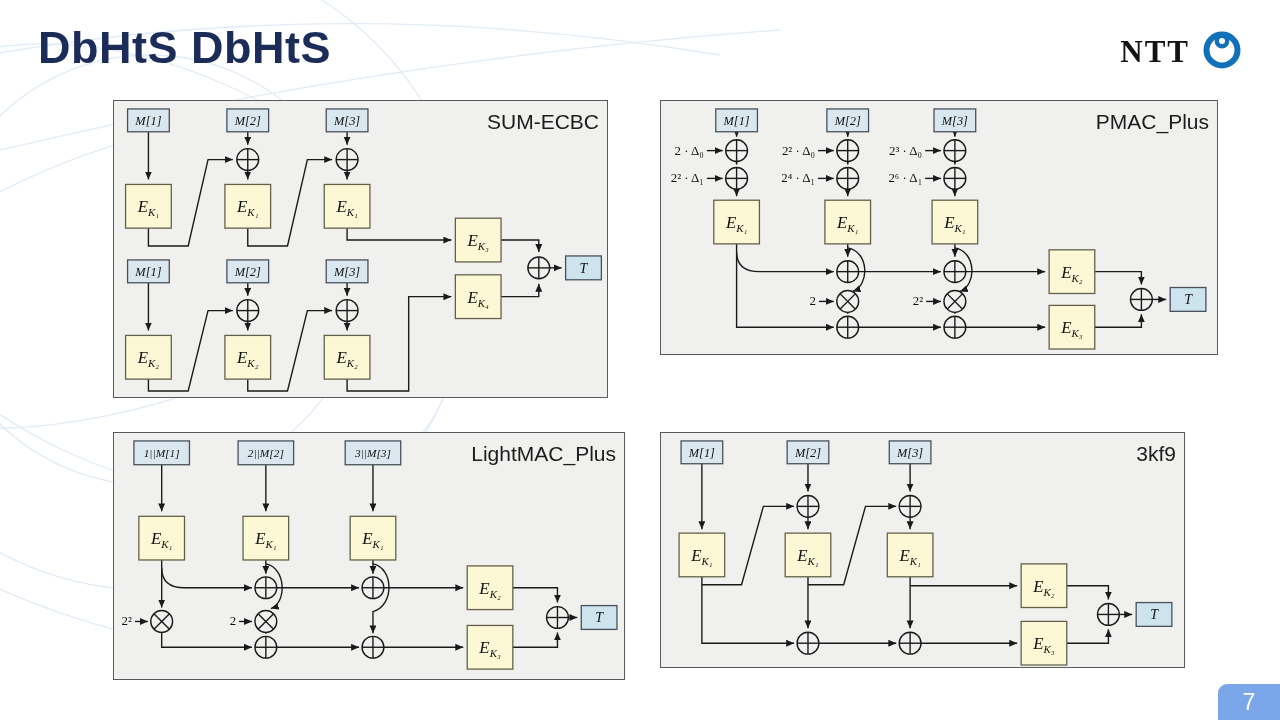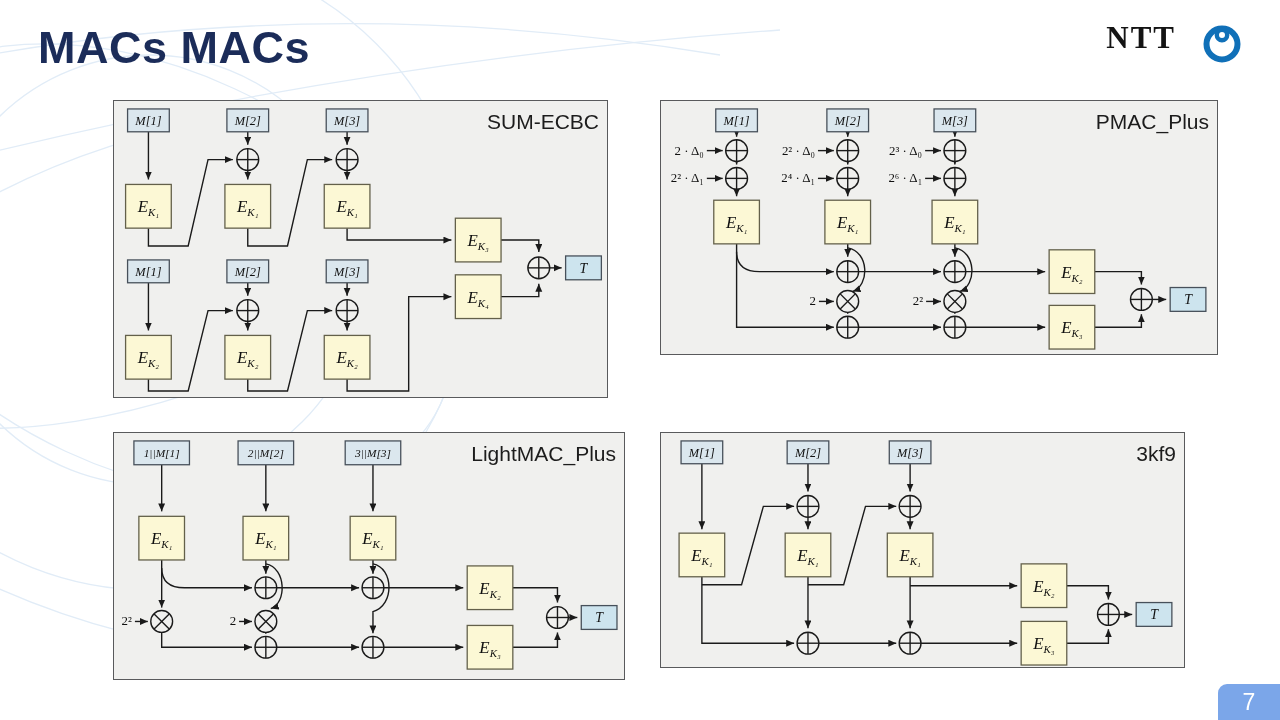--- a/index.html
+++ b/index.html
@@ -2,21 +2,21 @@
 <html><head>
 <meta charset="utf-8">
 <style>
   html,body{margin:0;padding:0}
   body{width:1280px;height:720px;background:#ffffff;overflow:hidden;
        font-family:"Liberation Sans",sans-serif}
   .slide{position:relative;width:1280px;height:720px;background:#ffffff}
   .bg{position:absolute;left:0;top:0;width:1280px;height:720px;pointer-events:none}
   .page-title{position:absolute;left:38px;top:22px;margin:0;font-size:45px;font-weight:700;
        color:#1b2c59;letter-spacing:.5px}
-  .ntt{position:absolute;right:36px;top:20px;display:flex;align-items:flex-start;gap:24px}
+  .ntt{position:absolute;right:36px;top:26px;display:flex;align-items:flex-end;gap:10px}
   .ntt-text{font-family:"Liberation Serif",serif;font-weight:700;font-size:31px;color:#141414;
        letter-spacing:2px}
   .panel{position:absolute;background:#f0f0ee;border:1.6px solid #595a5c;box-sizing:border-box}
   .panel > svg{position:absolute;left:0;top:0;width:100%;height:100%}
   .ptitle{position:absolute;top:9px;right:8px;font-size:21px;color:#1c1c1c}
   .pagenum{position:absolute;right:0;bottom:0;width:62px;height:36px;background:#7ba6e9;
        border-radius:9px 0 0 0;display:flex;align-items:center;justify-content:center;
        color:#ffffff;font-size:23px}
   .defs{position:absolute;width:0;height:0;overflow:hidden}
   .w{stroke:#1a1a1a;stroke-width:1.4;fill:none}
@@ -58,21 +58,21 @@
       <circle cx="150" cy="270" r="320"></circle>
       <circle cx="150" cy="270" r="215"></circle>
       <ellipse cx="150" cy="270" rx="320" ry="130" transform="rotate(-18 150 270)"></ellipse>
       <ellipse cx="150" cy="270" rx="320" ry="200" transform="rotate(25 150 270)"></ellipse>
       <path d="M-40 60 Q 330 -10 720 55"></path>
       <path d="M-40 160 Q 360 60 780 30"></path>
       <path d="M-60 560 Q 200 700 520 640"></path>
     </g>
   </svg>
 
-  <h1 class="page-title">MACs MACs</h1>
+  <h1 class="page-title">DbHtS DbHtS</h1>
 
   <div class="ntt">
     <span class="ntt-text">NTT</span>
     <svg width="44" height="44" viewBox="0 0 44 44">
       <circle cx="22" cy="24" r="15.5" fill="none" stroke="#1070b8" stroke-width="6"></circle>
       <circle cx="22" cy="15" r="5.2" fill="none" stroke="#1070b8" stroke-width="4.4"></circle>
     </svg>
   </div>
 
   <div class="panel" style="left:113px;top:100px;width:495px;height:298px">

